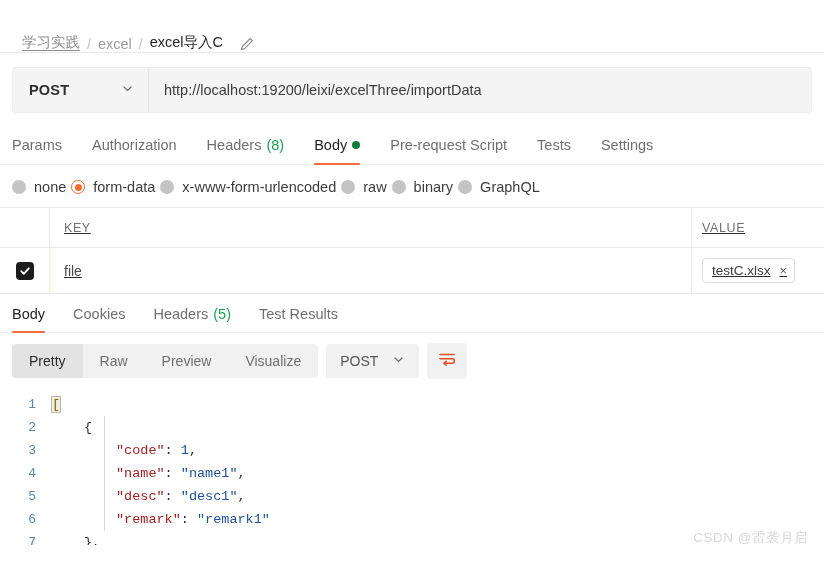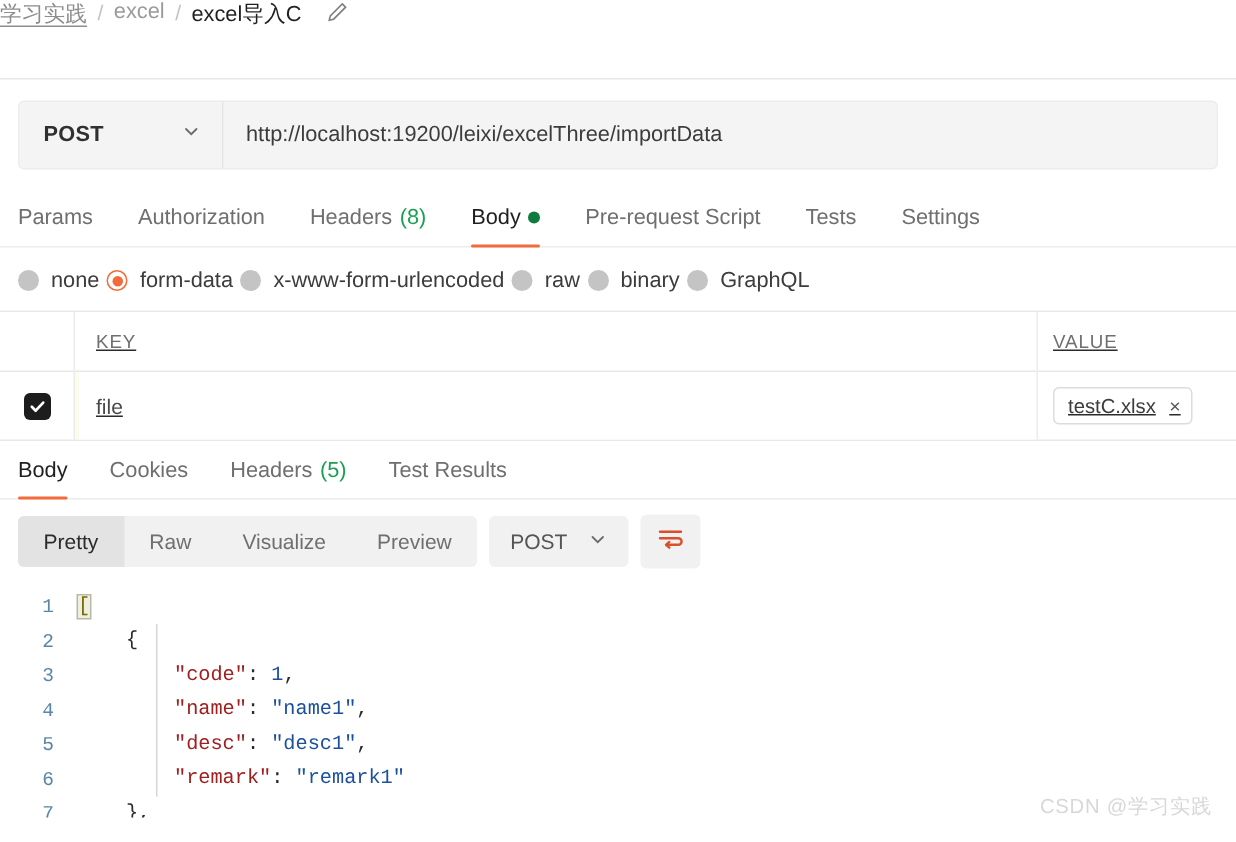--- a/index.html
+++ b/index.html
@@ -9,22 +9,22 @@
     background: #ffffff;
     font-family: "Liberation Sans", sans-serif;
     color: #2b2b2b;
     overflow: hidden;
   }
   #app { position: relative; width: 824px; height: 561px; background: #fff; }
 
   
   .breadcrumb-bar {
     height: 53px;
-    display: flex; align-items: flex-start;
-    padding: 0 0 0 0;
+    display: flex; align-items: flex-end;
+    padding: 0 0 0 22px;
     border-bottom: 1px solid #e8e8e8;
     gap: 7px;
   }
   .crumb { font-size: 14.5px; color: #9b9b9b; white-space: nowrap; }
   .crumb.root { color: #8d8d8d; text-decoration: underline; text-underline-offset: 3px; }
   .crumb.current { color: #1f1f1f; }
   .crumb-sep { color: #c2c2c2; font-size: 14px; }
   .pencil-icon { margin-left: 9px; display: flex; align-items: center; }
 
   
@@ -319,22 +319,22 @@
     </div>
     <div class="resp-tab">
       <span>Test Results</span>
     </div>
   </div>
 
   <div class="viewer-bar">
     <div class="seg-group">
       <div class="seg active">Pretty</div>
       <div class="seg">Raw</div>
+      <div class="seg">Preview</div>
       <div class="seg">Visualize</div>
-      <div class="seg">Preview</div>
     </div>
     <div class="json-select">
       <span>POST</span>
       <span>
         <svg width="13" height="13" viewBox="0 0 13 13">
             <path d="M3 5l3.5 3.5L10 5" stroke="#6b6b6b" stroke-width="1.2" fill="none" stroke-linecap="round"></path>
           </svg>
       </span>
     </div>
     <div class="wrap-btn">
@@ -373,14 +373,14 @@
       <div class="code-line">
         <span class="ln">6</span>
         <span class="code-text" style="margin-left: 64px;"><span class="tok-key">"remark"</span><span class="tok-punc">: </span><span class="tok-str">"remark1"</span></span>
       </div>
       <div class="code-line">
         <span class="ln">7</span>
         <span class="code-text" style="margin-left: 32px;"><span class="tok-punc">}</span><span class="tok-punc">,</span></span>
       </div>
     </div>
 
-  <div class="watermark">CSDN @学习实践</div>
+  <div class="watermark">CSDN @雷袭月启</div>
 </div>
 
 </body></html>

